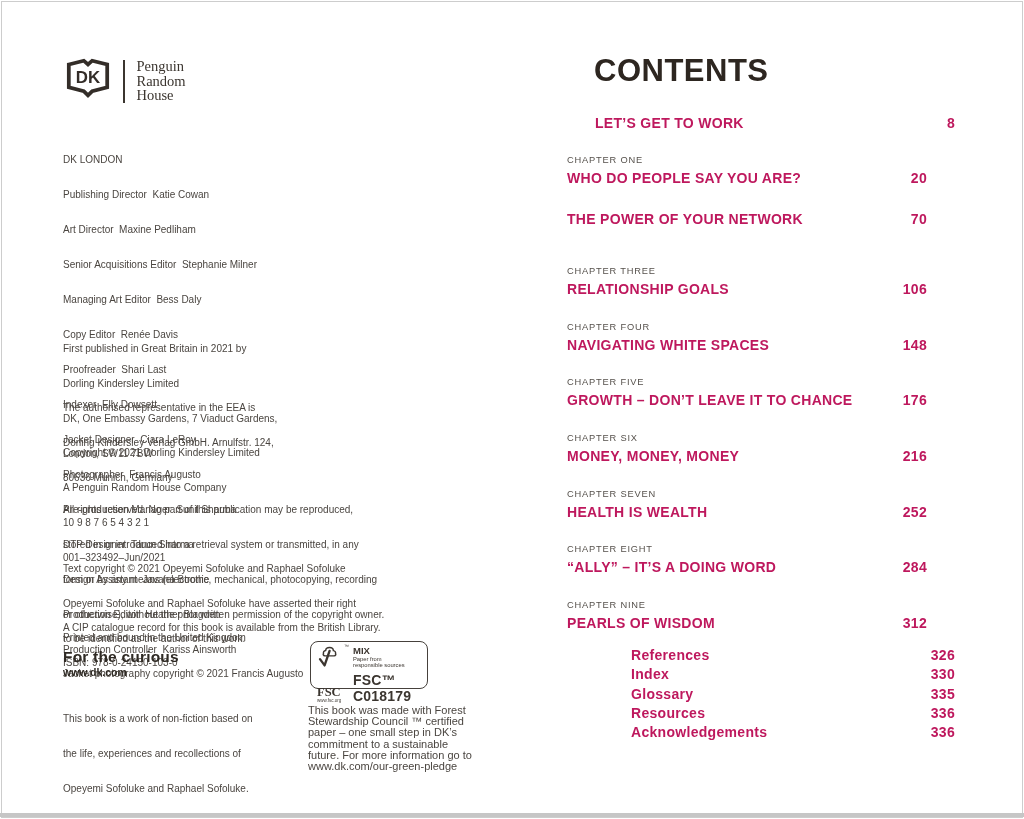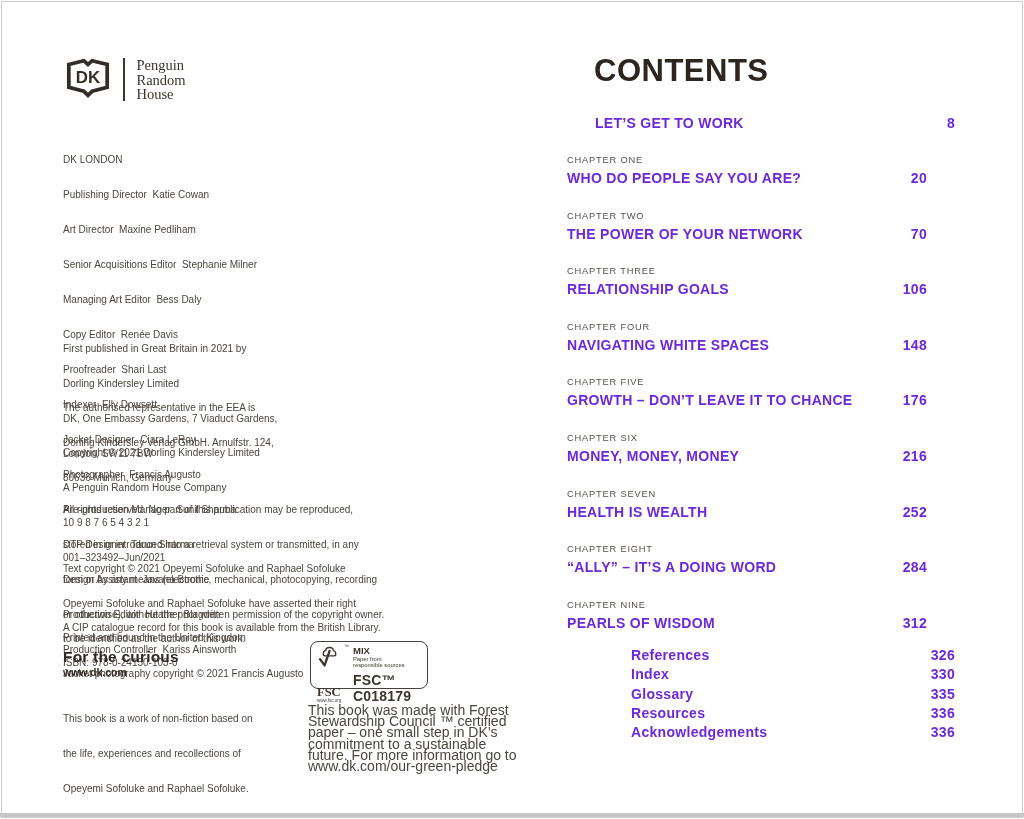--- a/index.html
+++ b/index.html
@@ -6,45 +6,45 @@
   body{
     width:1024px;height:819px;position:relative;background:#ffffff;
     font-family:"Liberation Sans",sans-serif;color:#46413c;overflow:hidden;
   }
   .sheet{position:absolute;inset:0;background:#fff;}
   .frame{position:absolute;inset:1px;border:1px solid #cdcdcd;pointer-events:none;}
   .bottom-band{position:absolute;left:0;top:813px;width:100%;height:4px;background:#c6c6c6;}
   .abs{position:absolute;}
 
   
-  .brand{left:66px;top:57px;display:flex;align-items:flex-start;}
+  .brand{left:66px;top:57px;display:flex;align-items:center;}
   .brand-rule{width:1.5px;height:43px;background:#3b352f;margin:1px 12px 0 13px;}
   .brand-text{font-family:"Liberation Serif",serif;font-size:14.5px;line-height:14.6px;color:#3b352f;padding-top:1px;}
   .smalltext{font-size:10px;line-height:11.65px;white-space:pre;color:#4a4540;}
   .block div{white-space:pre;}
   .tagline{left:63px;top:648px;font-size:15.5px;font-weight:700;letter-spacing:.2px;color:#2f2a24;text-align:center;}
   .website{left:63px;top:666px;font-size:10.5px;font-weight:700;color:#2f2a24;}
 
   .fsc-box{left:310px;top:641px;width:118px;height:48px;border:1.6px solid #46413c;border-radius:8px;
            display:flex;align-items:stretch;box-sizing:border-box;background:#fff;}
   .fsc-left{width:42px;position:relative;padding:3px 0 0 6px;box-sizing:border-box;}
   .fsc-tm{position:absolute;left:33px;top:1px;font-size:5px;color:#46413c;}
   .fsc-acronym{font-family:"Liberation Serif",serif;font-weight:700;font-size:12.5px;color:#3b352f;line-height:11px;margin-top:13px;}
   .fsc-url{font-size:4.5px;color:#46413c;line-height:5px;}
   .fsc-right{flex:1;text-align:left;padding-top:4px;color:#3b352f;}
   .fsc-mix{font-weight:700;font-size:9.5px;line-height:10px;}
   .fsc-paper{font-size:5.8px;line-height:6.4px;}
   .fsc-code{font-weight:700;font-size:14px;margin-top:3px;letter-spacing:.2px;}
-  .fsc-note{left:308px;top:705px;font-size:14px;line-height:11.2px;color:#4a4540;}
+  .fsc-note{left:308px;top:705px;font-size:11px;line-height:11.2px;color:#4a4540;}
   .fsc-note div{white-space:pre;}
 
   
   .contents-title{left:594px;top:54px;font-size:31px;font-weight:800;letter-spacing:.5px;color:#2d2620;line-height:34px;}
   .toc-row{display:flex;justify-content:space-between;align-items:baseline;
-           font-weight:700;font-size:14px;letter-spacing:.3px;color:#6d28d9;line-height:16px;}
+           font-weight:700;font-size:14px;letter-spacing:.3px;color:#be185d;line-height:16px;}
   .toc-intro{left:595px;top:115px;width:360px;}
   .toc-chapter{left:567px;width:360px;}
   .ch-label{font-size:9.3px;letter-spacing:.8px;color:#55504b;line-height:11px;margin-bottom:4px;font-weight:400;}
   .backmatter{left:595px;top:647px;width:360px;}
   .backmatter .toc-row{margin-bottom:3.3px;margin-left:36px;}
 </style>
 </head>
 <body>
 
 <div class="sheet">
@@ -179,21 +179,20 @@
 
     <div class="abs toc-chapter" style="top:155px">
       <div class="ch-label">CHAPTER ONE</div>
       <div class="toc-row">
         <span>WHO DO PEOPLE SAY YOU ARE?</span>
         <span>20</span>
       </div>
     </div>
 
     <div class="abs toc-chapter" style="top:211px">
-      <div class="ch-label">CHAPTER TWO</div>
       <div class="toc-row">
         <span>THE POWER OF YOUR NETWORK</span>
         <span>70</span>
       </div>
     </div>
 
     <div class="abs toc-chapter" style="top:266px">
       <div class="ch-label">CHAPTER THREE</div>
       <div class="toc-row">
         <span>RELATIONSHIP GOALS</span>

